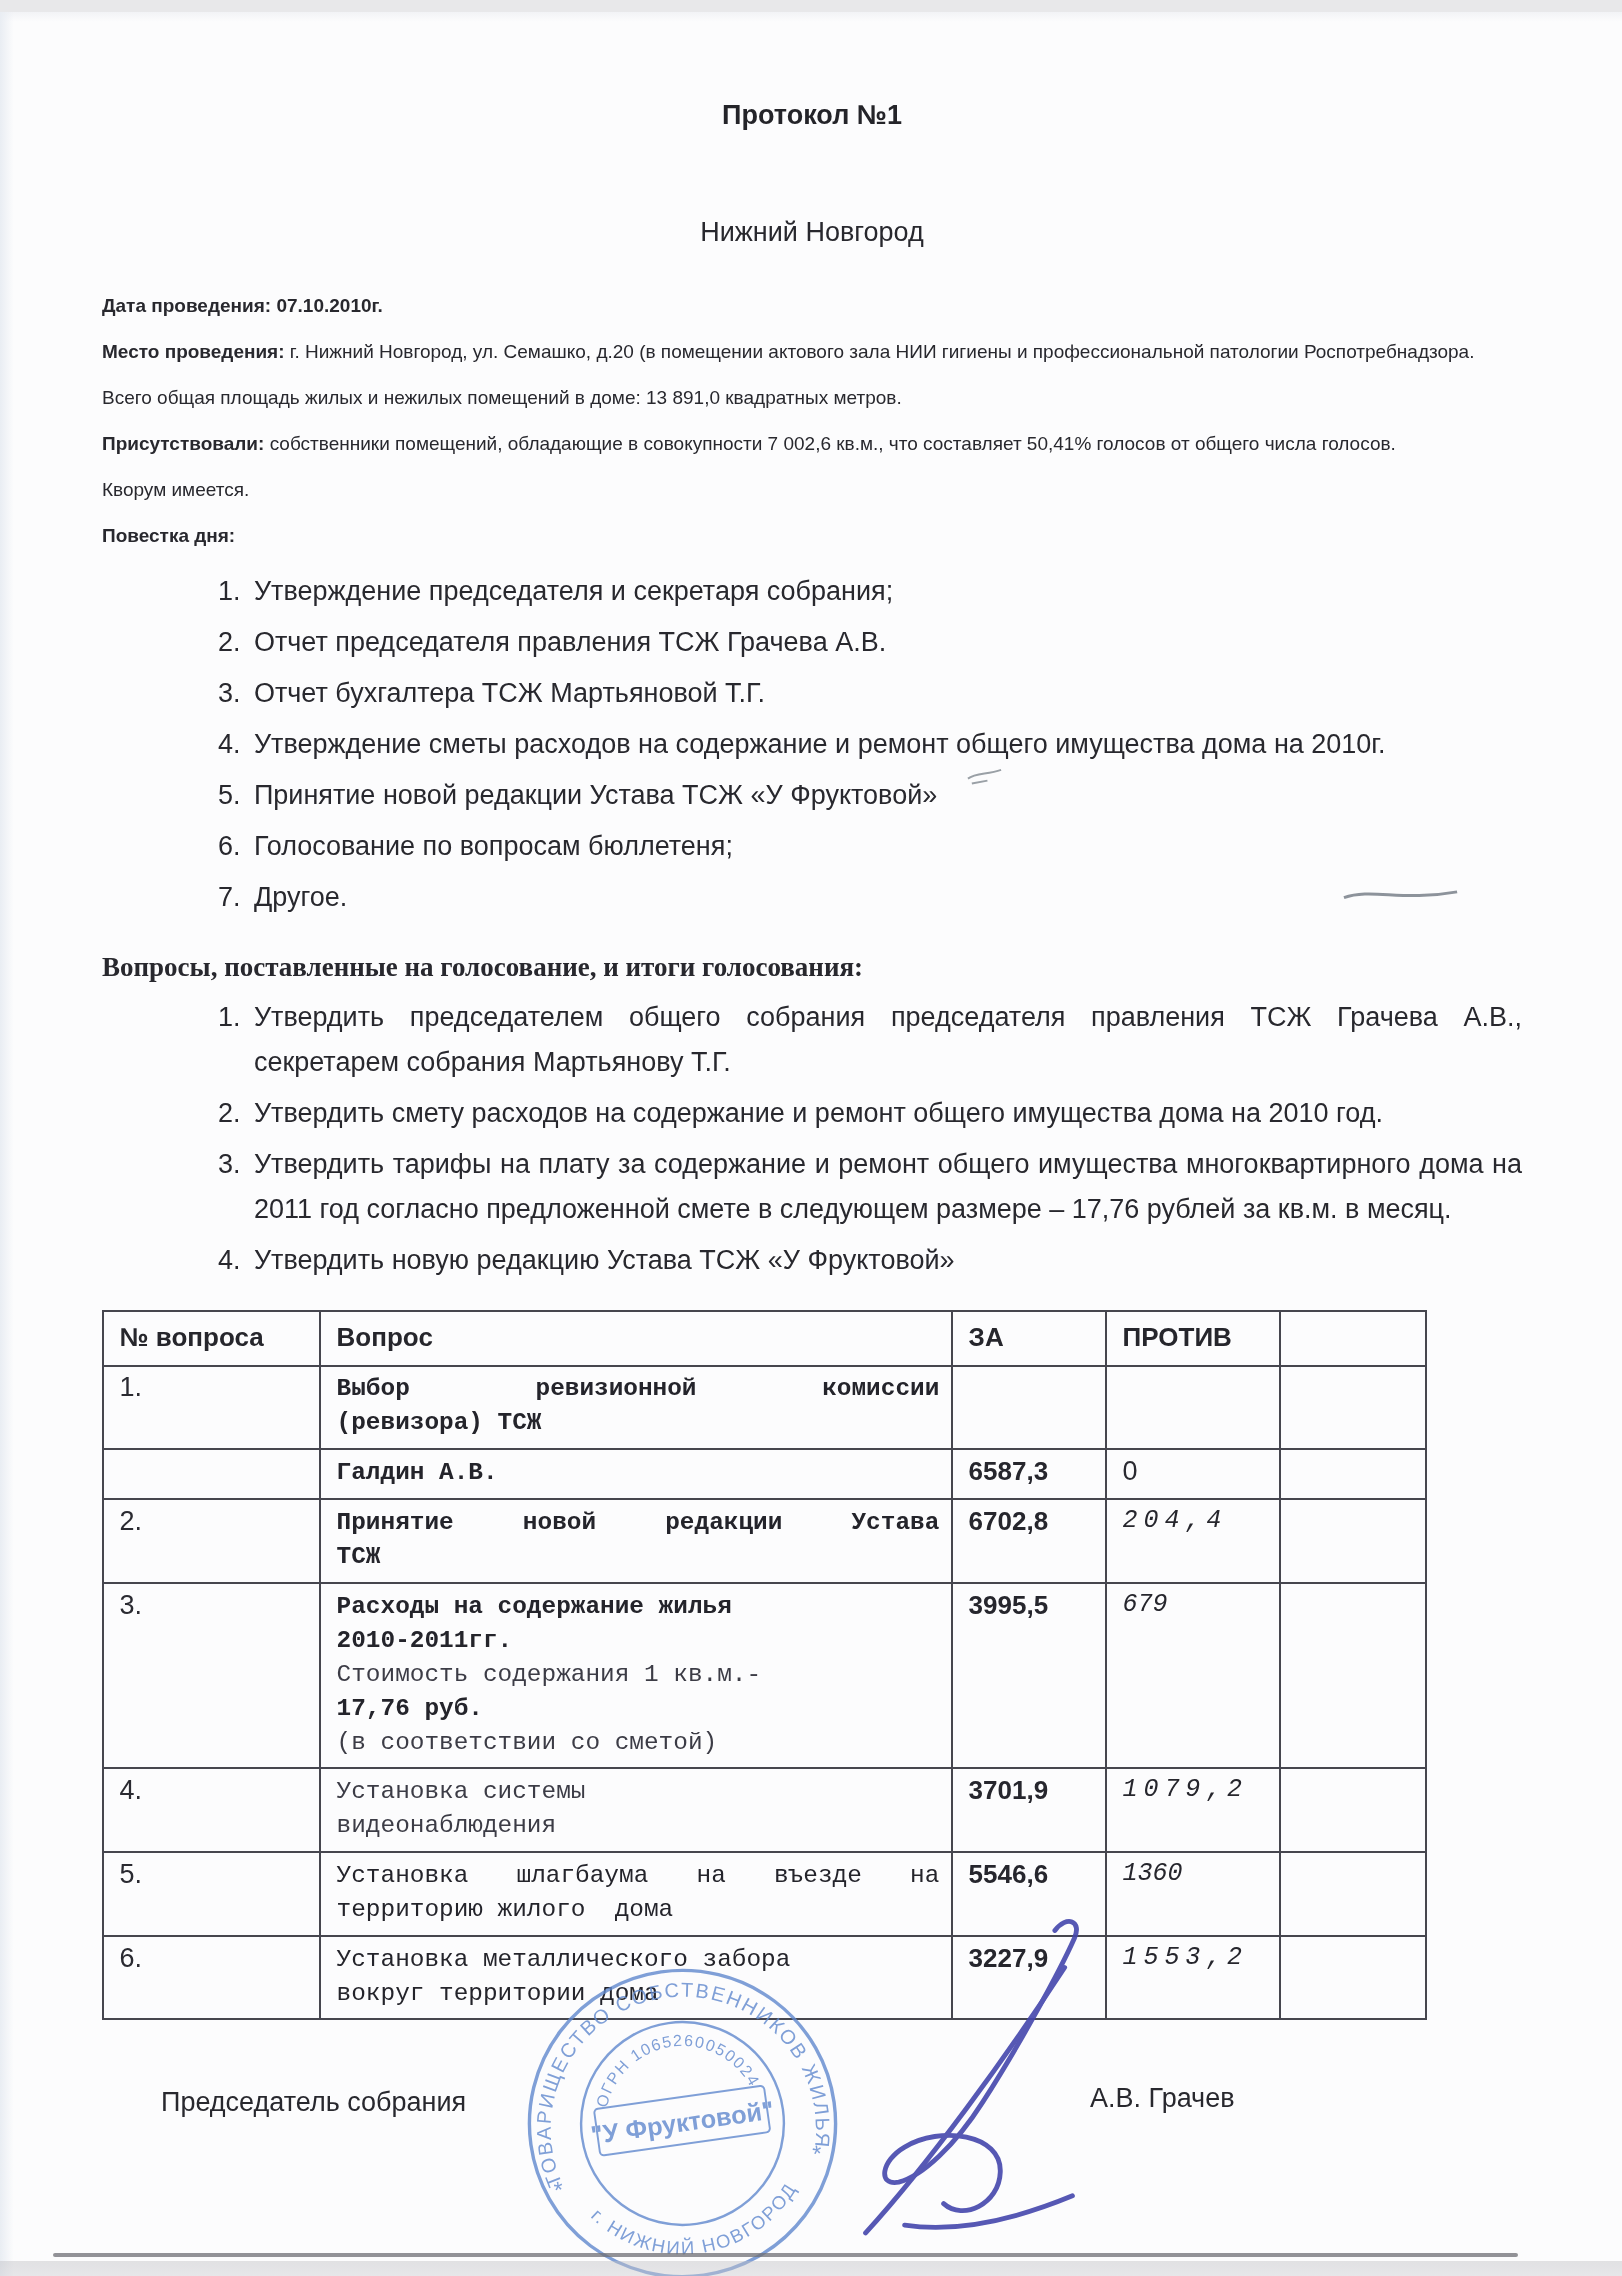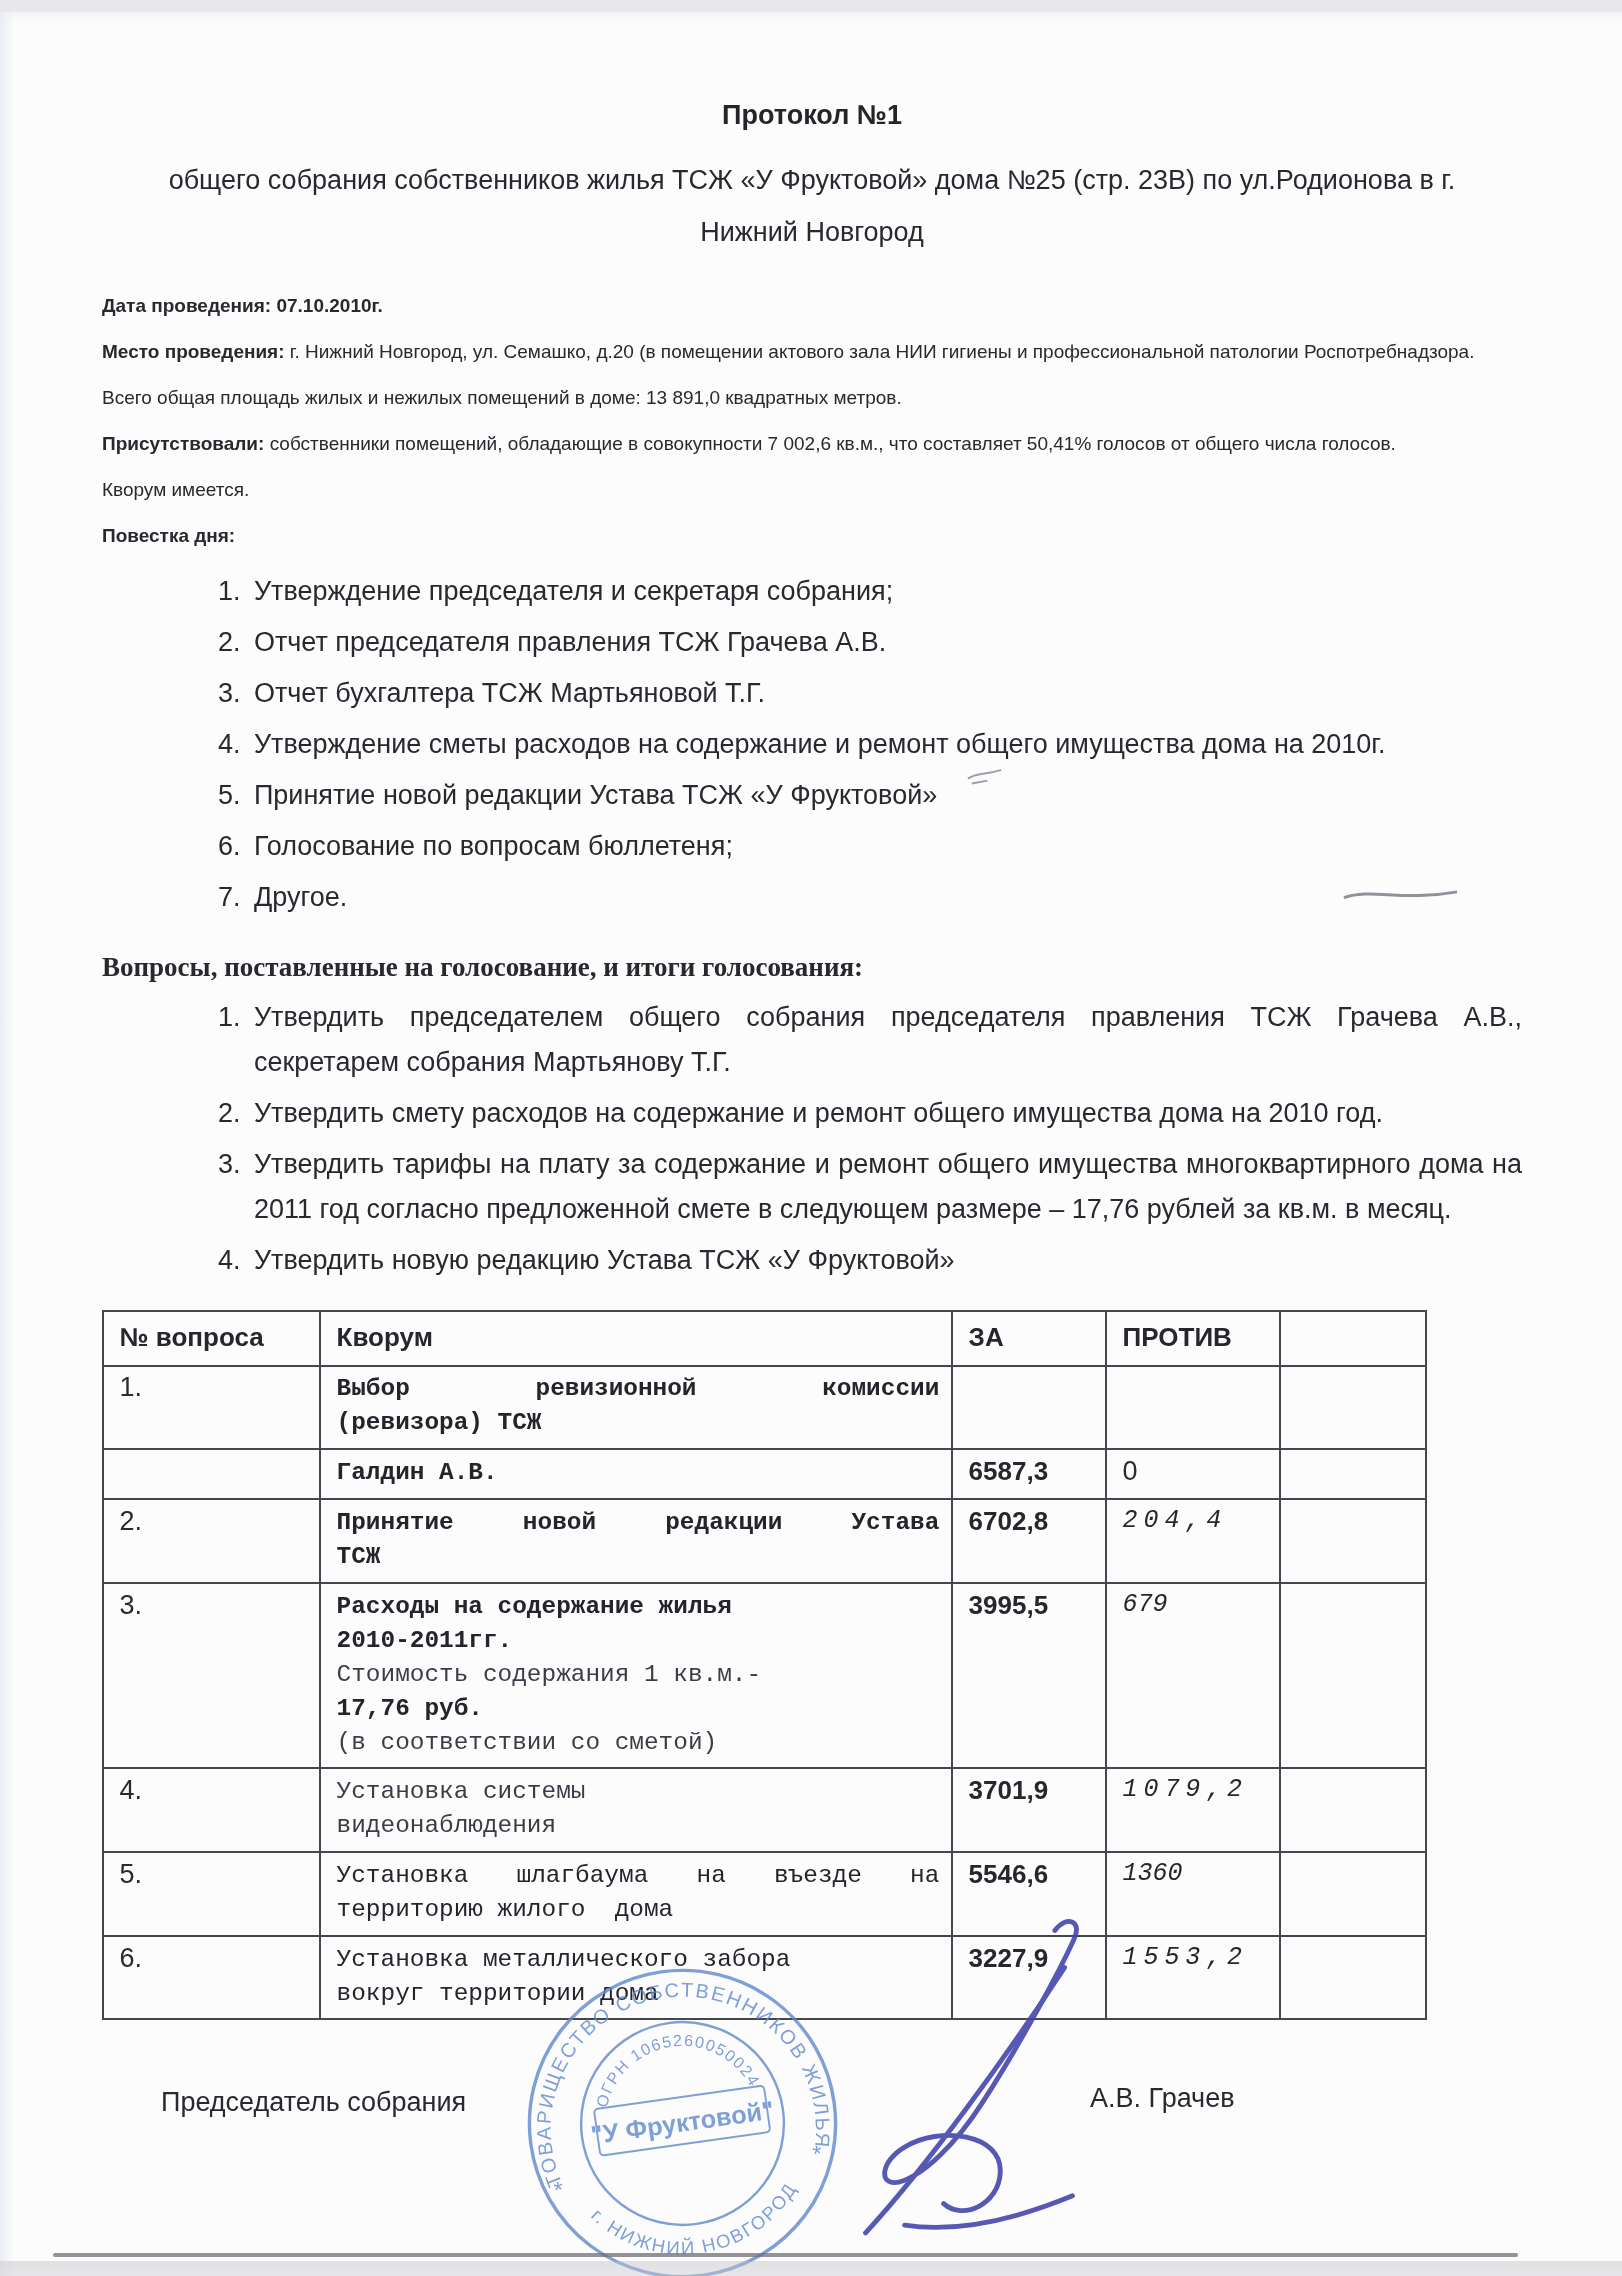--- a/index.html
+++ b/index.html
@@ -114,21 +114,21 @@
   }
 </style>
 </head>
 <body>
 
 <div class="page">
 
   <h1 class="doc-title">Протокол №1</h1>
 
   <p class="subtitle">
-    <span>общего собрания собственников жилья ТСЖ «У Фруктовой» дома №25 (стр. 23В) по ул.Родионова в г.</span><br>
+    <br>
     <span>Нижний Новгород</span>
   </p>
 
   <div class="intro">
     <p><span class="lbl">Дата проведения:</span><span class="lbl"> 07.10.2010г.</span></p>
     <p class="p-just"><span class="lbl">Место проведения:</span><span> г. Нижний Новгород, ул. Семашко, д.20 (в помещении актового зала НИИ гигиены и профессиональной патологии Роспотребнадзора.</span></p>
     <p>Всего общая площадь жилых и нежилых помещений в доме: 13 891,0 квадратных метров.</p>
     <p class="p-just"><span class="lbl">Присутствовали:</span><span> собственники помещений, обладающие в совокупности 7 002,6 кв.м., что составляет 50,41% голосов от общего числа голосов.</span></p>
     <p>Кворум имеется.</p>
     <p class="b">Повестка дня:</p>
@@ -157,21 +157,21 @@
     <colgroup>
         <col class="c1">
         <col class="c2">
         <col class="c3">
         <col class="c4">
         <col class="c5">
       </colgroup>
     <tbody>
         <tr>
       <th>№ вопроса</th>
-      <th>Кворум</th>
+      <th>Вопрос</th>
       <th>ЗА</th>
       <th>ПРОТИВ</th>
       <th></th>
     </tr>
     <tr>
       <td class="num">1.</td>
       <td class="q">
         <div class="q-line b jl">Выбор ревизионной комиссии</div>
         <div class="q-line b">(ревизора) ТСЖ</div>
       </td>

